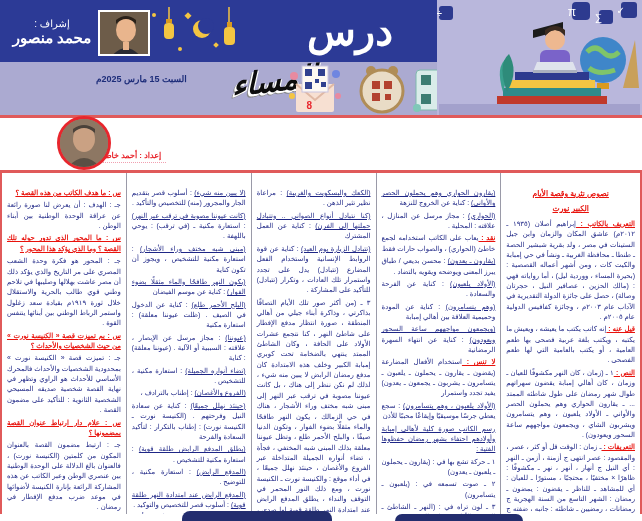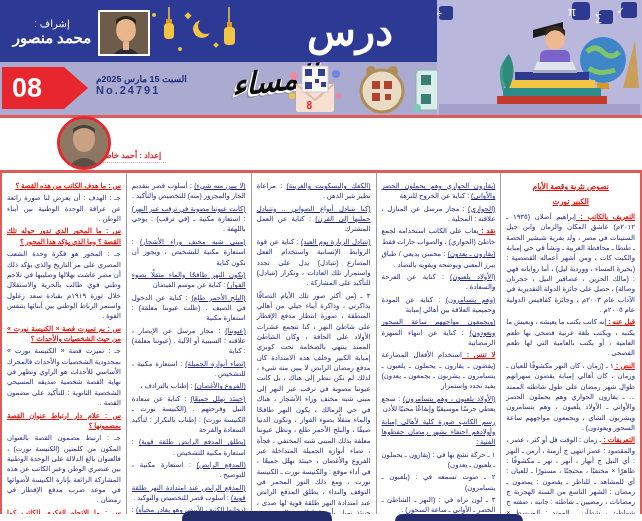--- a/index.html
+++ b/index.html
@@ -41,21 +41,21 @@
   .lesson-title { position:absolute; left:150px; top:118px; width:440px; text-align:center;
     font-size:31px; font-weight:bold; color:#151515; font-family:"Liberation Serif", serif; }
   .author-photo { position:absolute; left:57px; top:116px; width:54px; height:54px; border-radius:50%;
     border:3px solid #e8262d; overflow:hidden; background:#9c8672; z-index:3; }
   .byline { position:absolute; left:96px; top:151px; width:70px; font-size:8px; font-weight:bold; color:#e8262d;
     text-align:center; border-bottom:1px dotted #f0a0b0; padding-bottom:2px; z-index:2; }
 
   
   .columns { position:absolute; left:0; top:173px; width:642px; height:341px; display:flex; direction:rtl;
     background:#fff; border-left:2px solid #e05a5a; border-right:2px solid #e05a5a; }
-  .column { flex:1 1 0; padding:8px 5px; overflow:hidden; }
+  .column { flex:1 1 0; padding:15px 5px; overflow:hidden; }
   .column:first-child { flex:1.13; }
   .column:not(:first-child){ border-right:1px solid #9a9aa8; }
   .seg { font-size:6.9px; line-height:1.5; color:#1e2686; text-align:justify; margin-bottom:2px; }
   .seg.title { color:#e8120c; font-weight:bold; text-align:center; text-decoration:underline; font-size:7.6px; margin-bottom:4px; }
   .seg .lbl { color:#e8120c; font-weight:bold; text-decoration:underline; }
   .seg .ul { text-decoration:underline; }
   .seg.q { color:#e8120c; font-weight:bold; text-decoration:underline; }
   .seg.a { color:#1e2686; }
 
   
@@ -98,24 +98,22 @@
           <rect x="36" y="6" width="5" height="5" fill="#f4c542" transform="rotate(45 38 8)"></rect>
           <rect x="64" y="36" width="4" height="4" fill="#f4c542" transform="rotate(45 66 38)"></rect>
           <circle cx="4" cy="8" r="2" fill="#f4c542"></circle>
             <circle cx="30" cy="42" r="2" fill="#f4c542"></circle>
         </svg>
       </div>
     </div>
   </div>
 
   <div class="strip"></div>
-  <div class="page-number">08</div>
   <div class="date-block">
     <div class="date-line">السبت 15 مارس 2025م</div>
-    <div class="issue-line">No.24791</div>
   </div>
   <div class="masa-logo">المساء</div>
 
   <div class="deco" style="left:284px; top:62px;">
     <svg width="62" height="52" viewBox="0 0 62 52">
       <rect x="12" y="22" width="38" height="28" rx="2" fill="#f7e0d2"></rect>
       <path d="M12 22 L31 38 L50 22" fill="none" stroke="#e0b9a4" stroke-width="2"></path>
       <rect x="18" y="4" width="26" height="26" fill="#fdf8f2" stroke="#c8c4e0"></rect>
       <rect x="21" y="7" width="7" height="7" fill="#30408f"></rect>
         <rect x="34" y="7" width="7" height="7" fill="#30408f"></rect>

